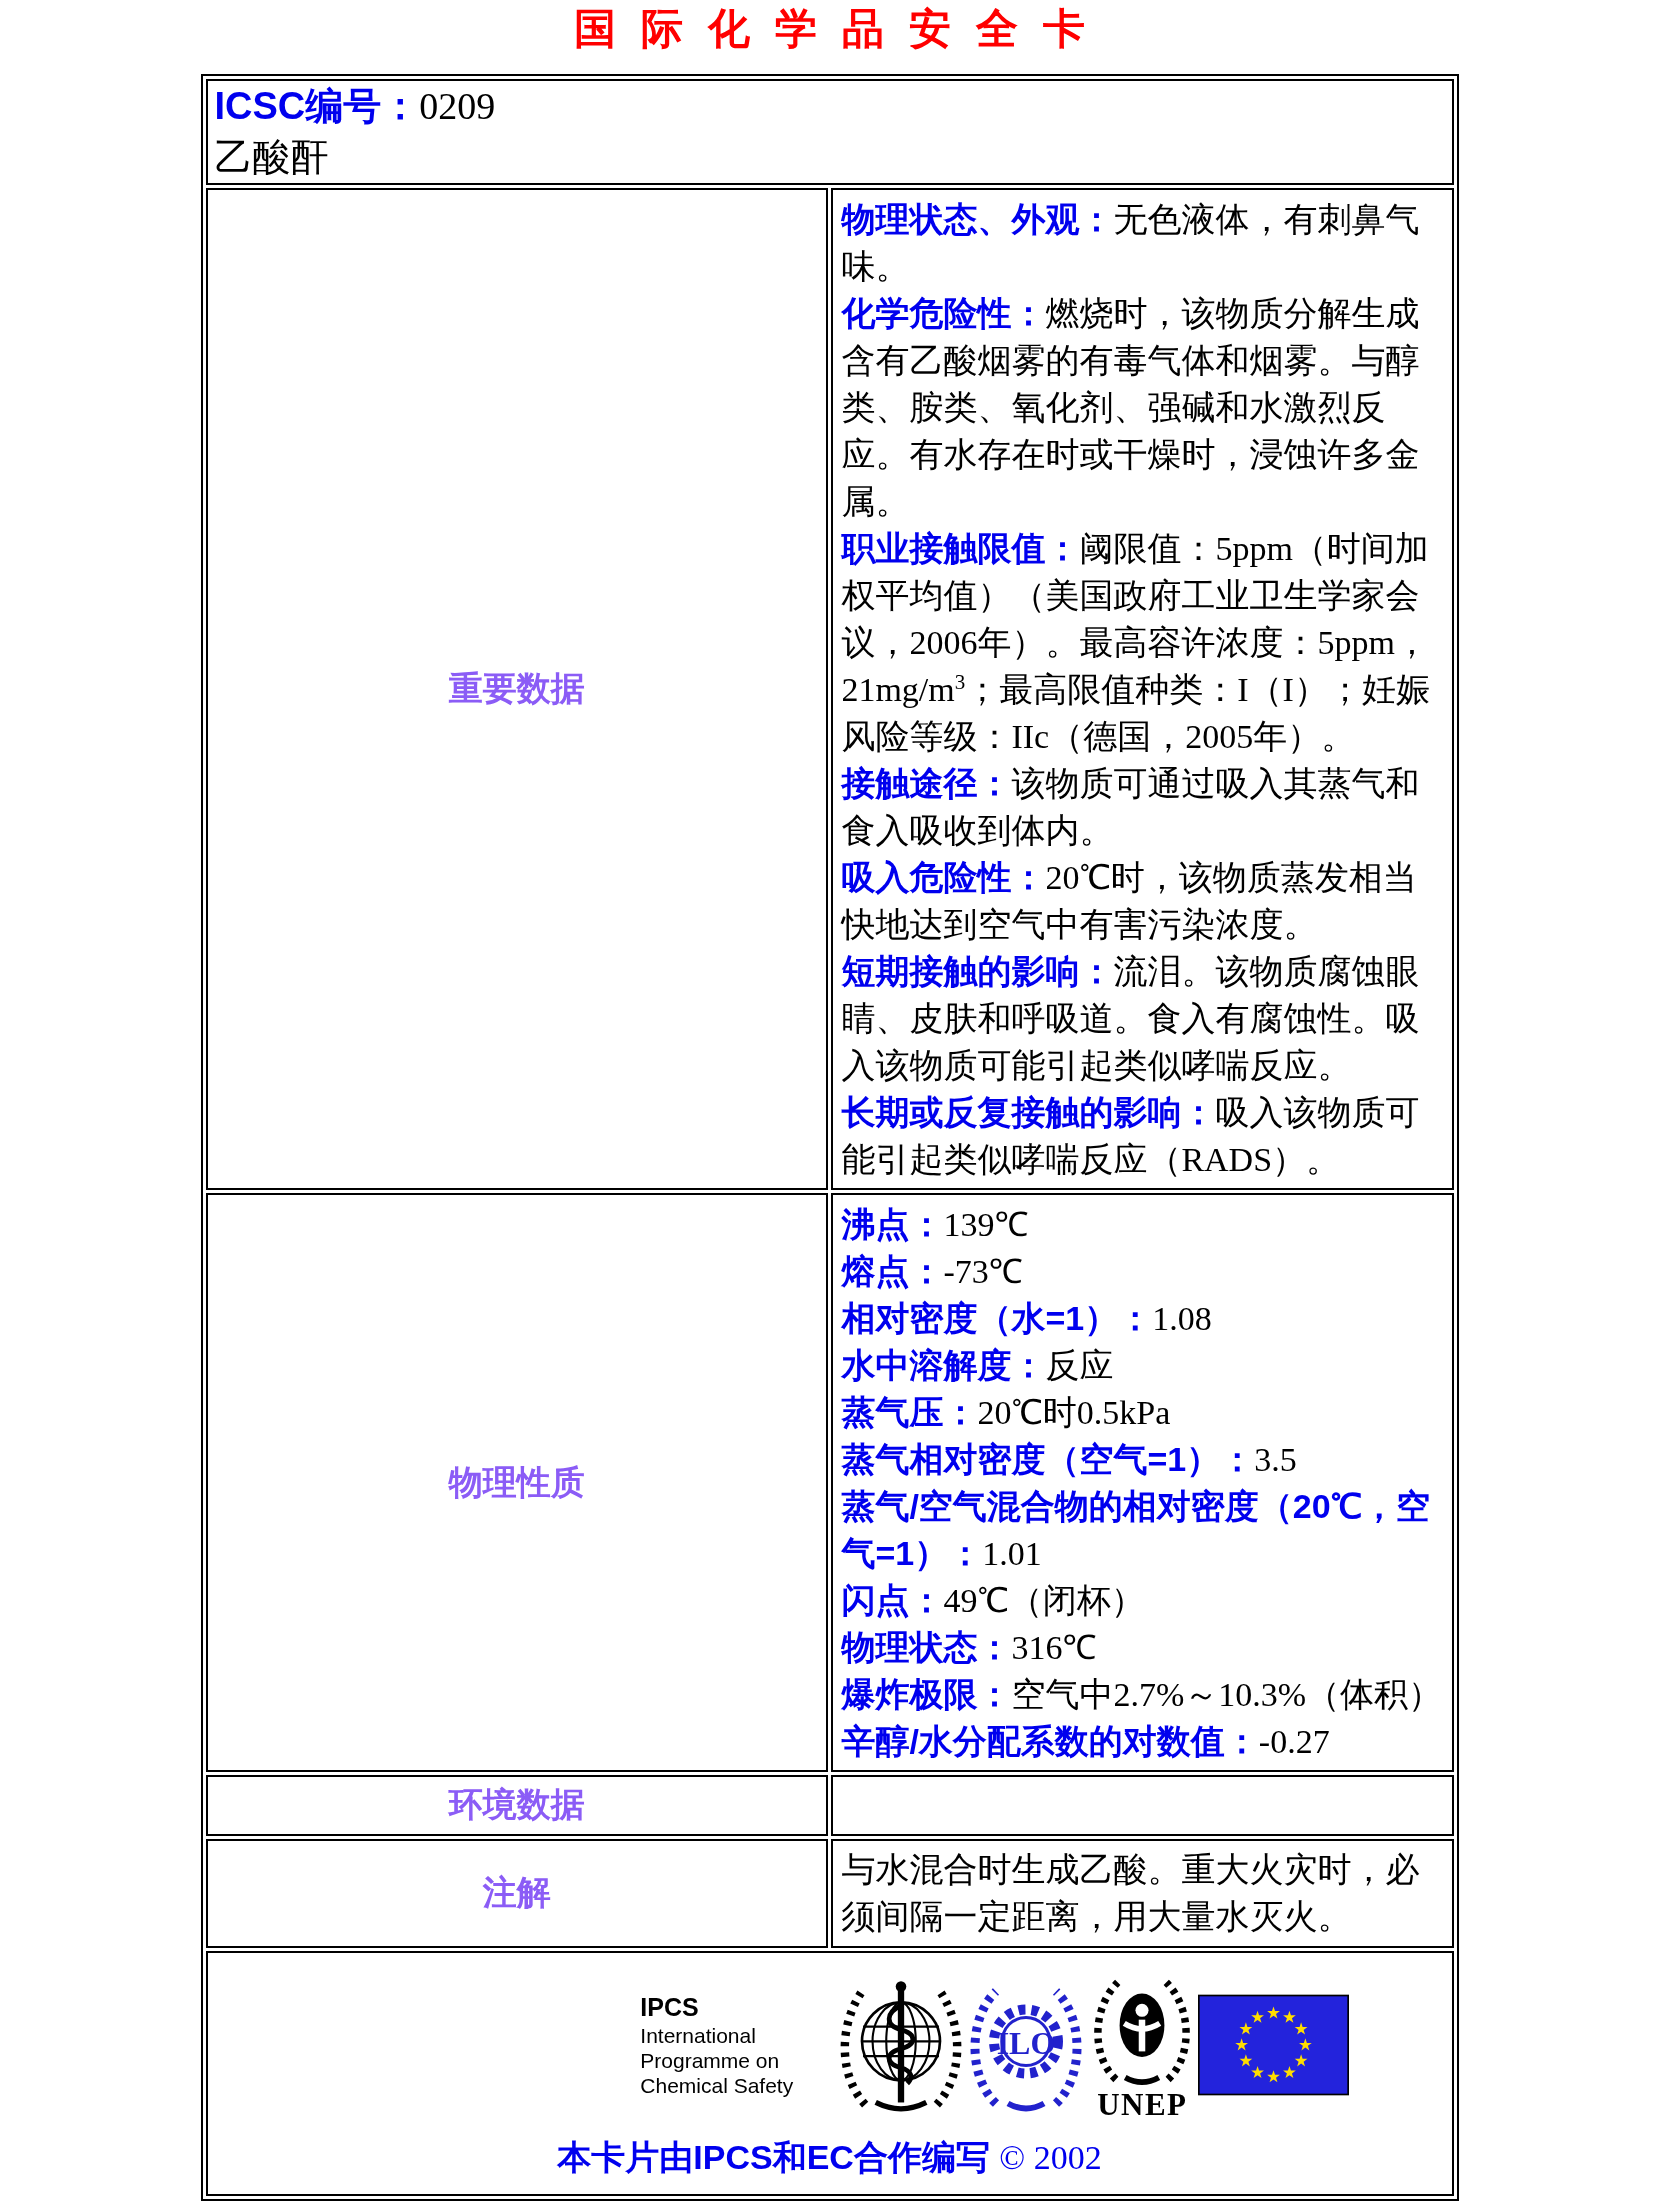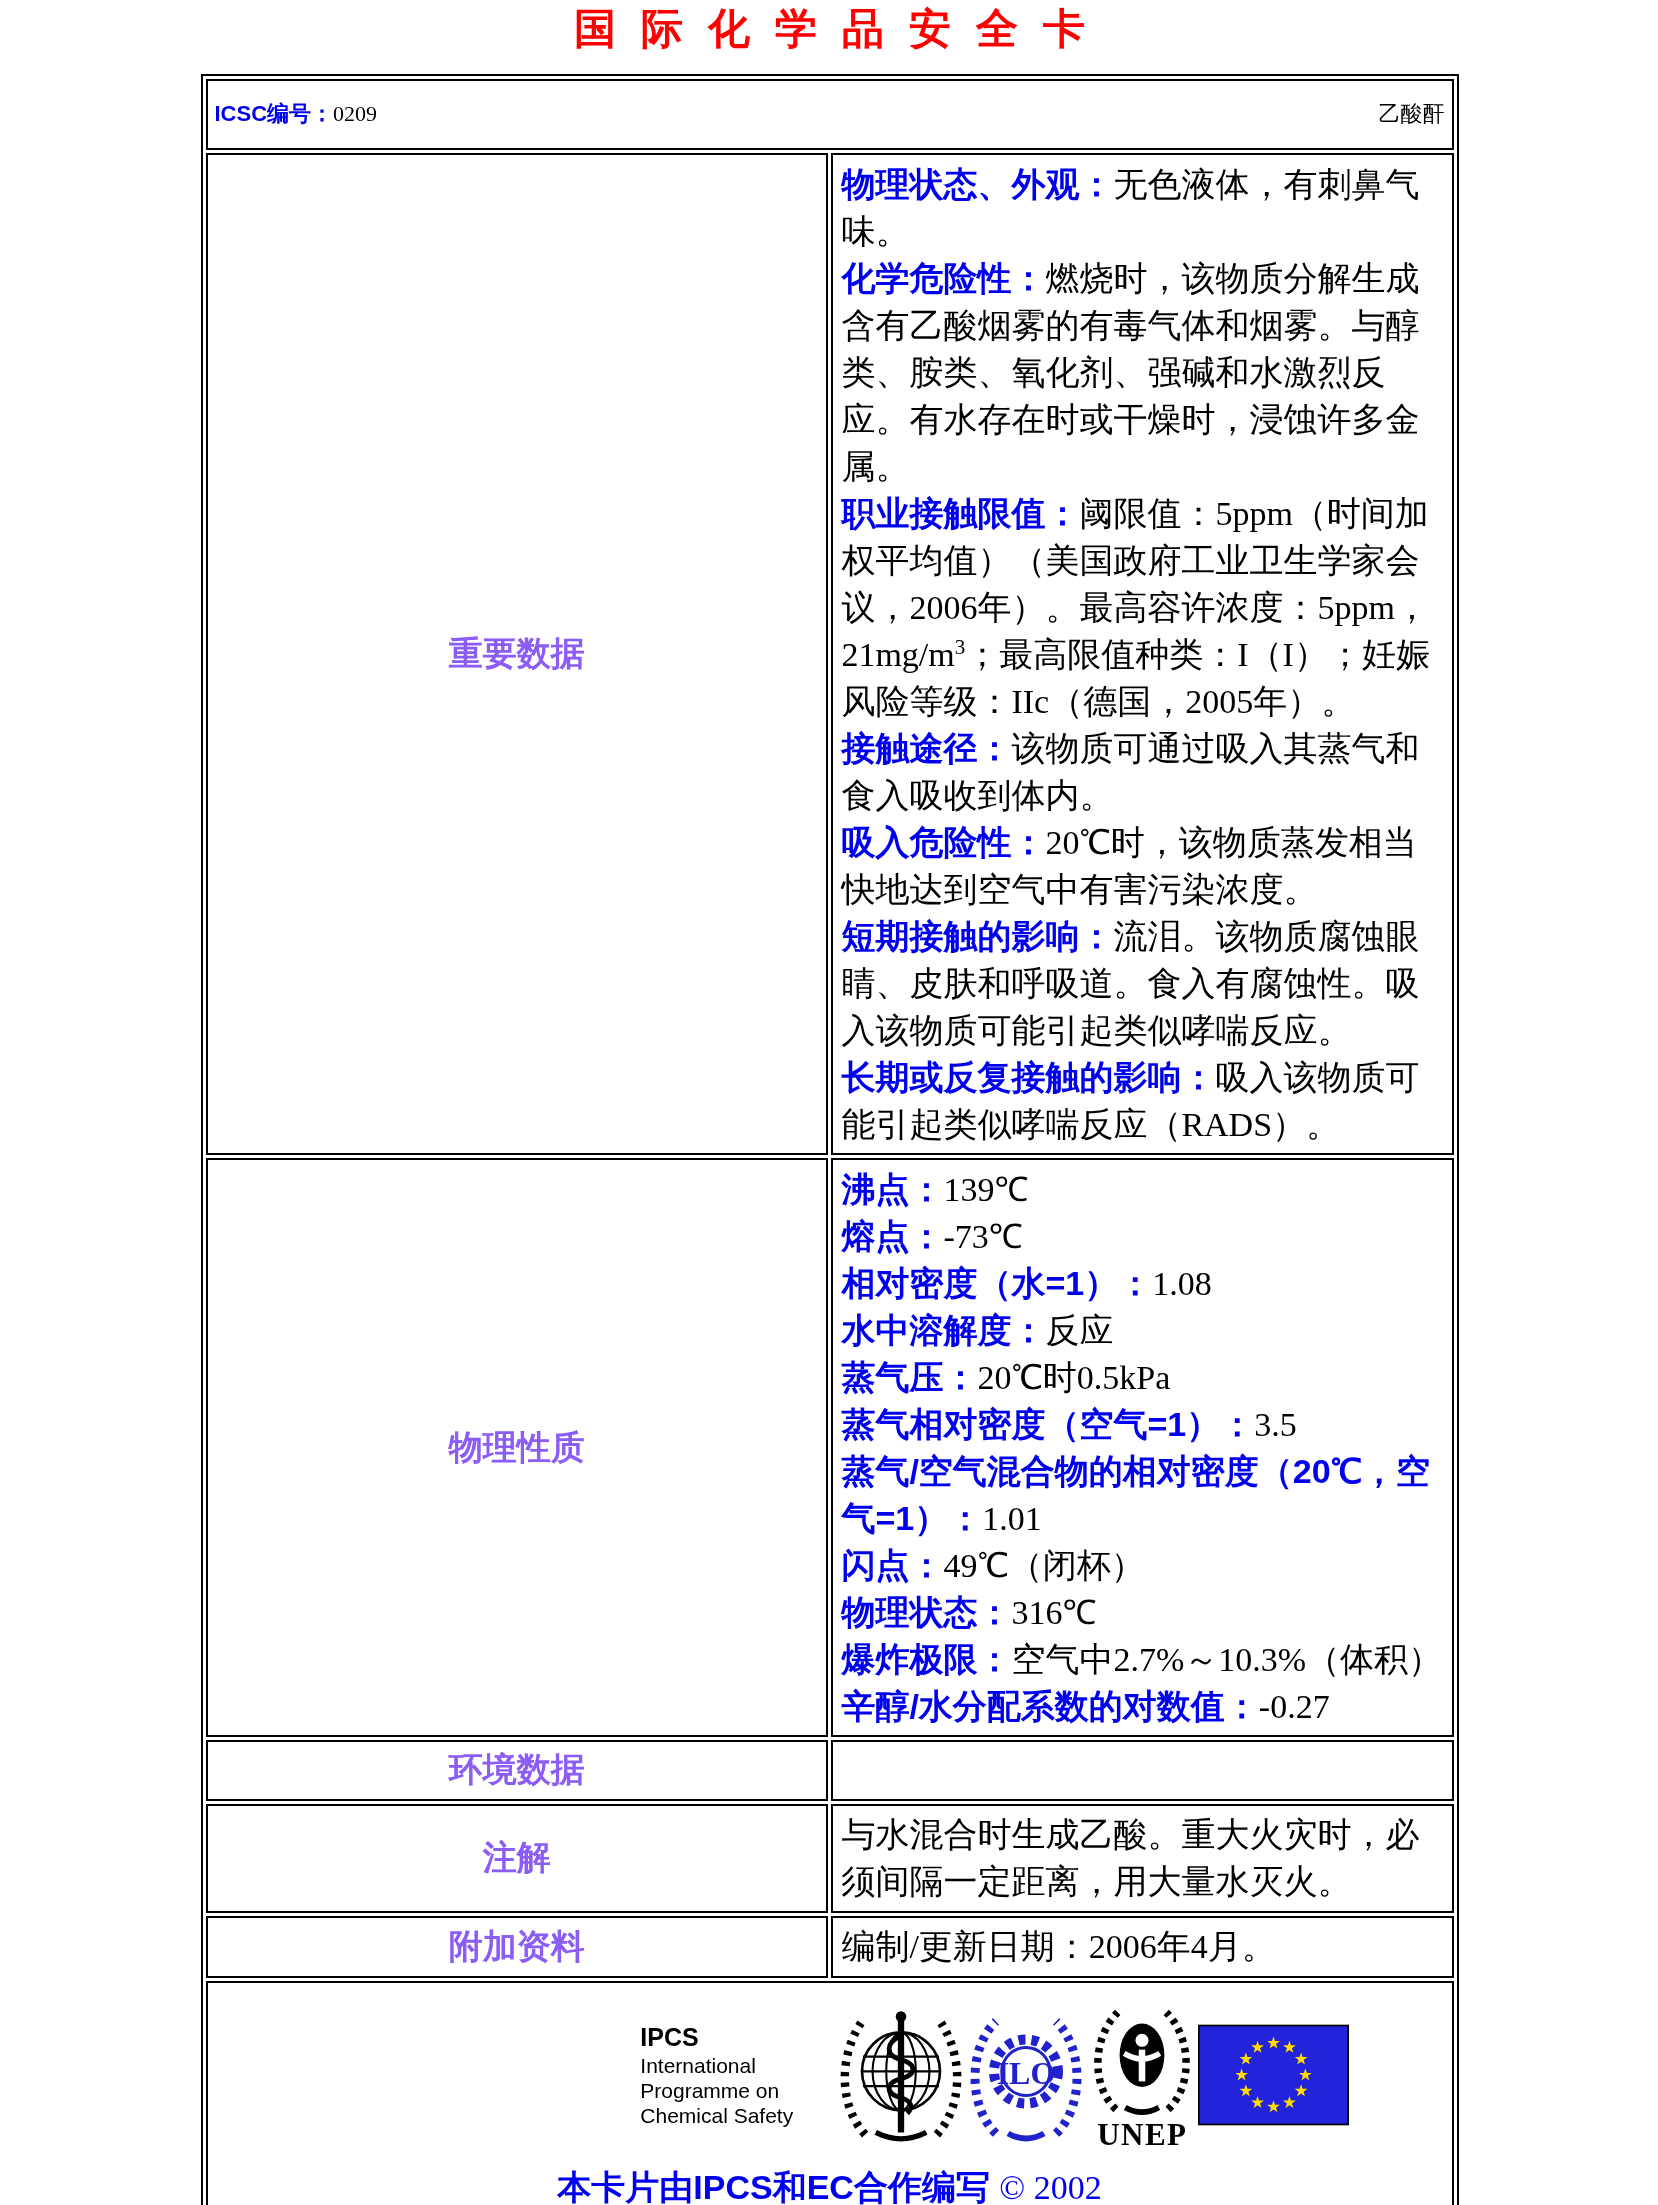--- a/index.html
+++ b/index.html
@@ -45,22 +45,22 @@
   td.content-cell p { margin: 0; }
   .inline-label {
     color: #0000ee;
     font-weight: bold;
     font-family: "Liberation Sans", sans-serif;
   }
   sup.sup3 { font-size: 21px; line-height: 0; vertical-align: super; }
 
   .header-cell { height: 67px; padding: 0 7px; }
   .header-flex {
-    display: flex; justify-content: space-between; align-items: center;
-    font-size: 22px; height: 100%;
+    display: flex; justify-content: space-between; align-items: flex-start;
+    font-size: 38px; height: 100%; flex-direction: column;
   }
   .env-content { height: 45px; }
   .additional-cell { padding: 1.4px 8.4px; line-height: 41px; height: 39px; }
 
   .ipcs-cell { height: 233px; padding: 4.2px 11.2px; vertical-align: top; }
   .ipcs-strip {
     display: flex; align-items: center; justify-content: flex-end;
     padding: 4.2px 91px 0 2.8px; height: 167px;
   }
   .ipcs-block { font-family: "Liberation Sans", sans-serif; align-self: center; width: 196px; }
@@ -129,24 +129,20 @@
     <td class="content-cell env-content"></td>
   </tr>
 
   <tr>
     <td class="label-cell">注解</td>
     <td class="content-cell">
       <p>与水混合时生成乙酸。重大火灾时，必须间隔一定距离，用大量水灭火。</p>
     </td>
   </tr>
 
-  <tr>
-    <td class="label-cell">附加资料</td>
-    <td class="content-cell additional-cell">编制/更新日期：2006年4月。</td>
-  </tr>
 
   <tr>
     <td colspan="2" class="ipcs-cell">
       <div class="ipcs-strip">
         <div class="ipcs-block">
           <div class="ipcs-acronym">IPCS</div>
           <div class="ipcs-orgline">International</div>
           <div class="ipcs-orgline">Programme on</div>
           <div class="ipcs-orgline">Chemical Safety</div>
         </div>

